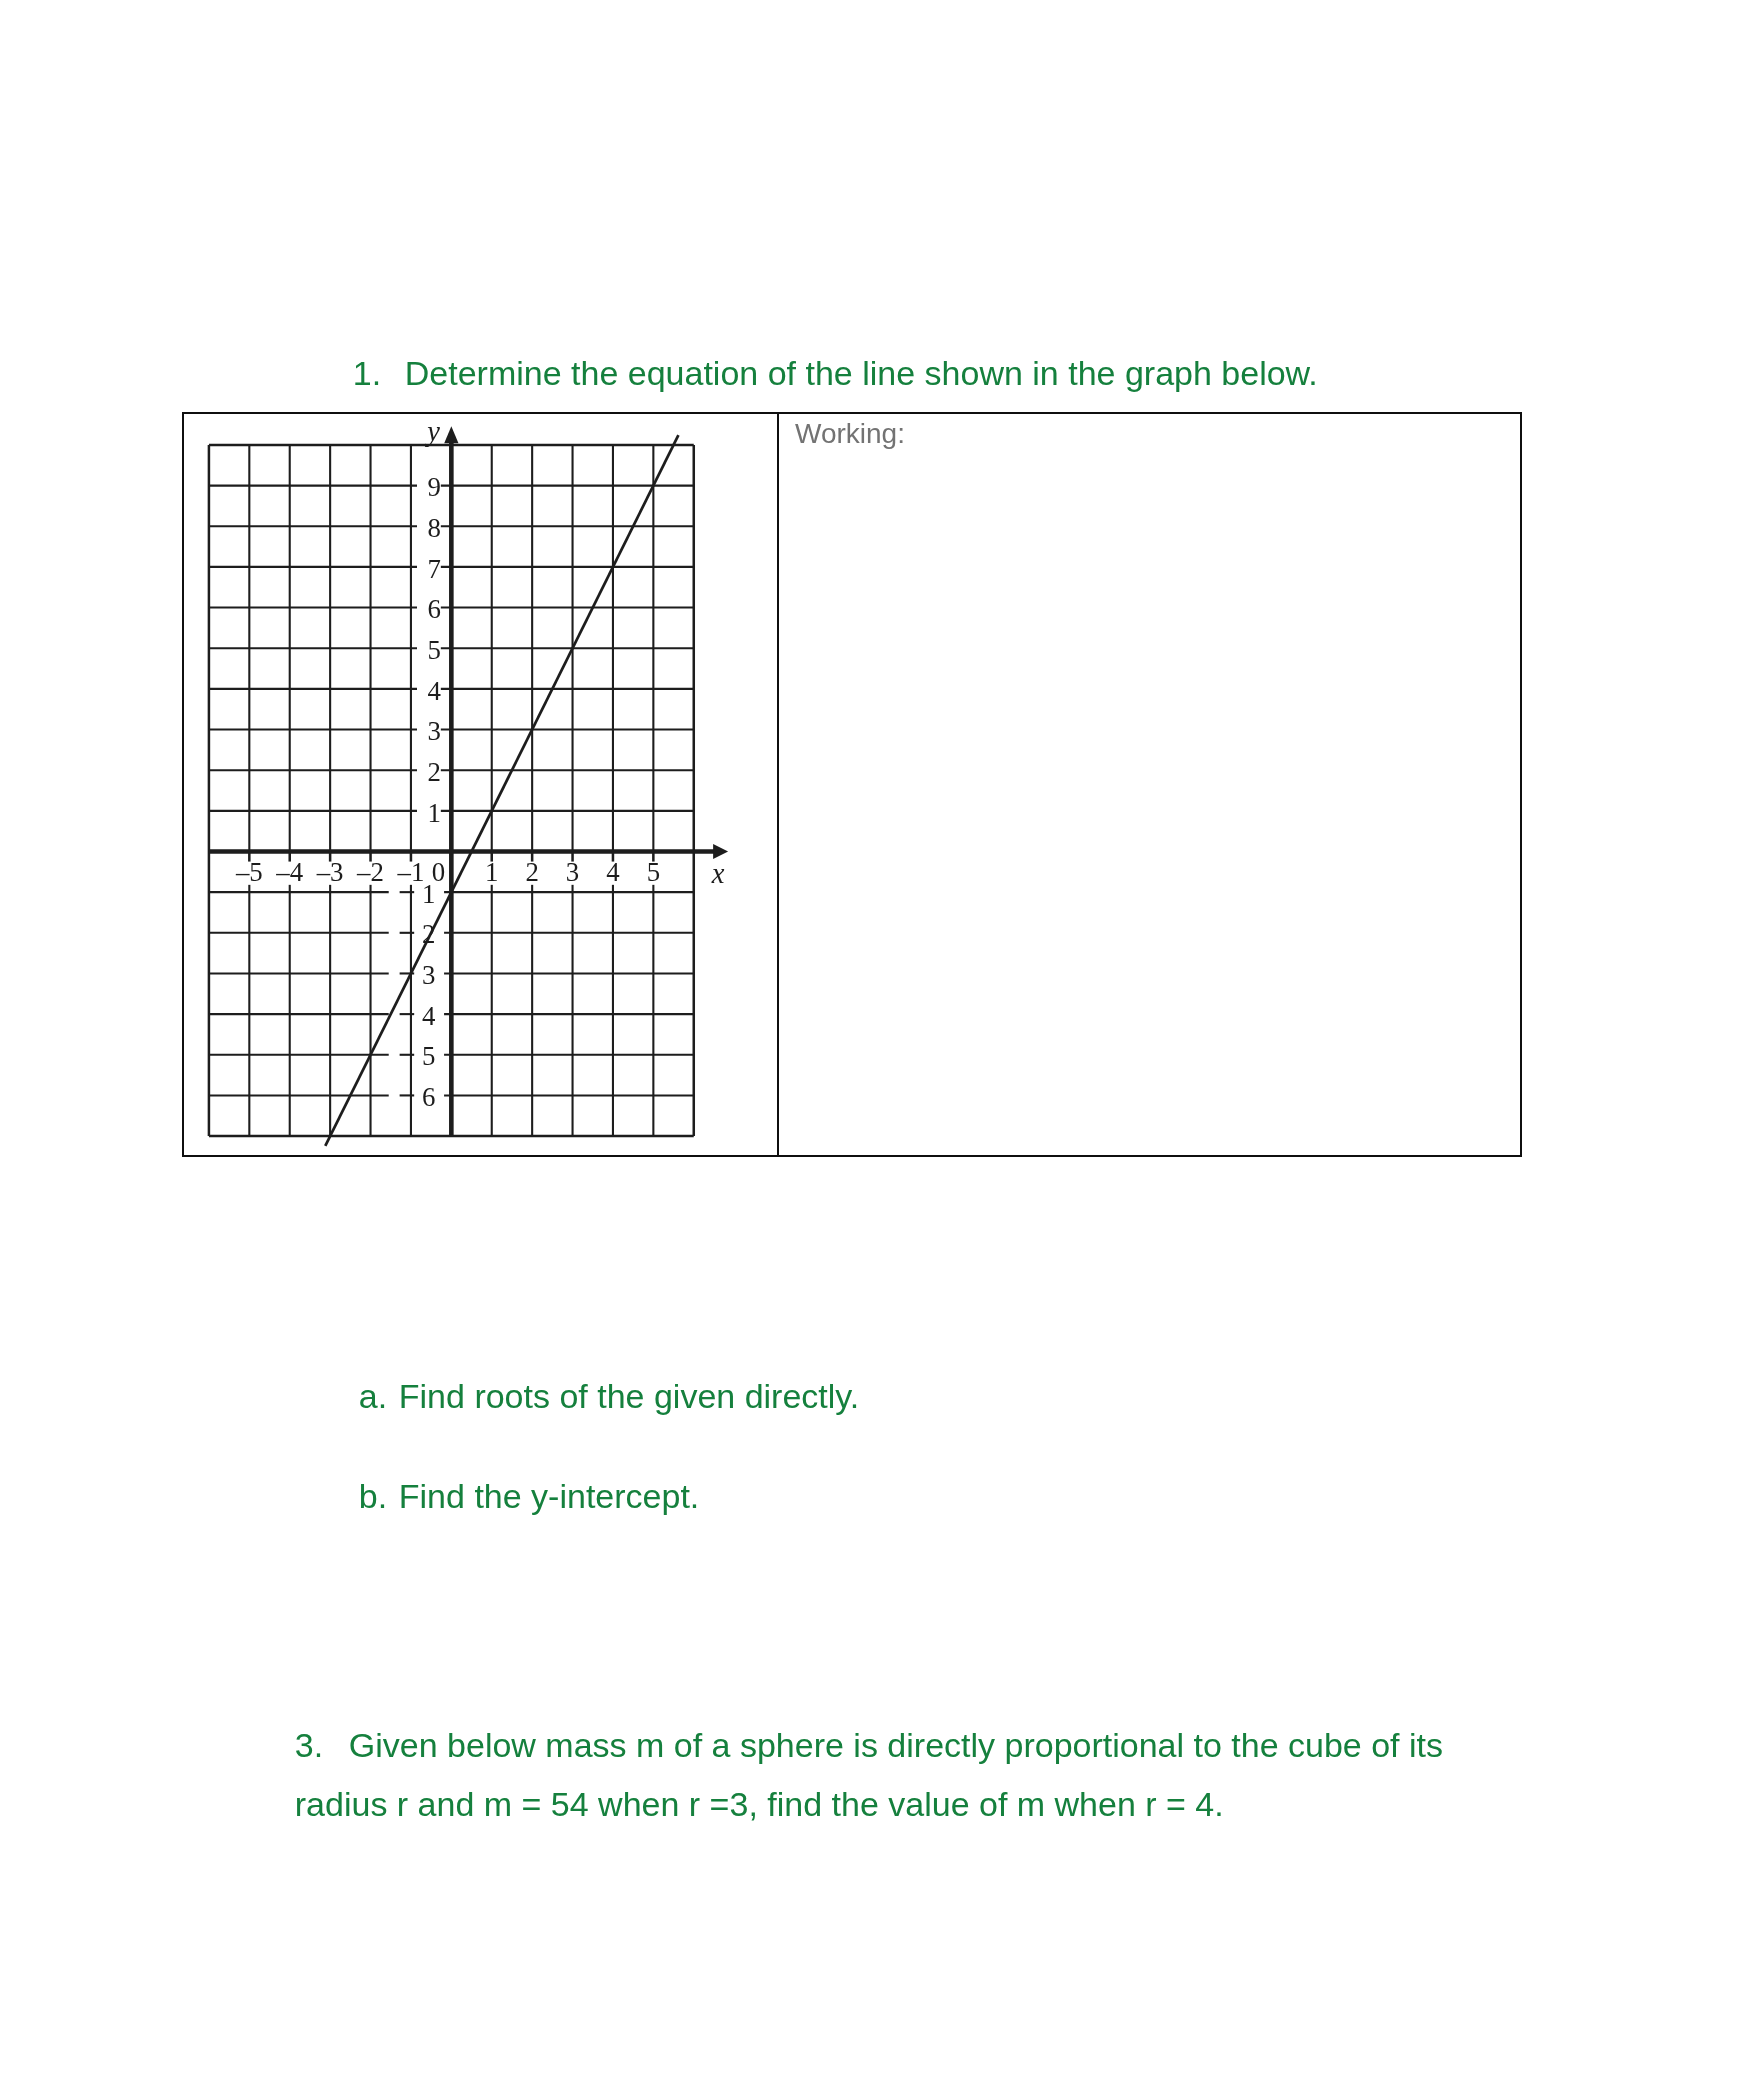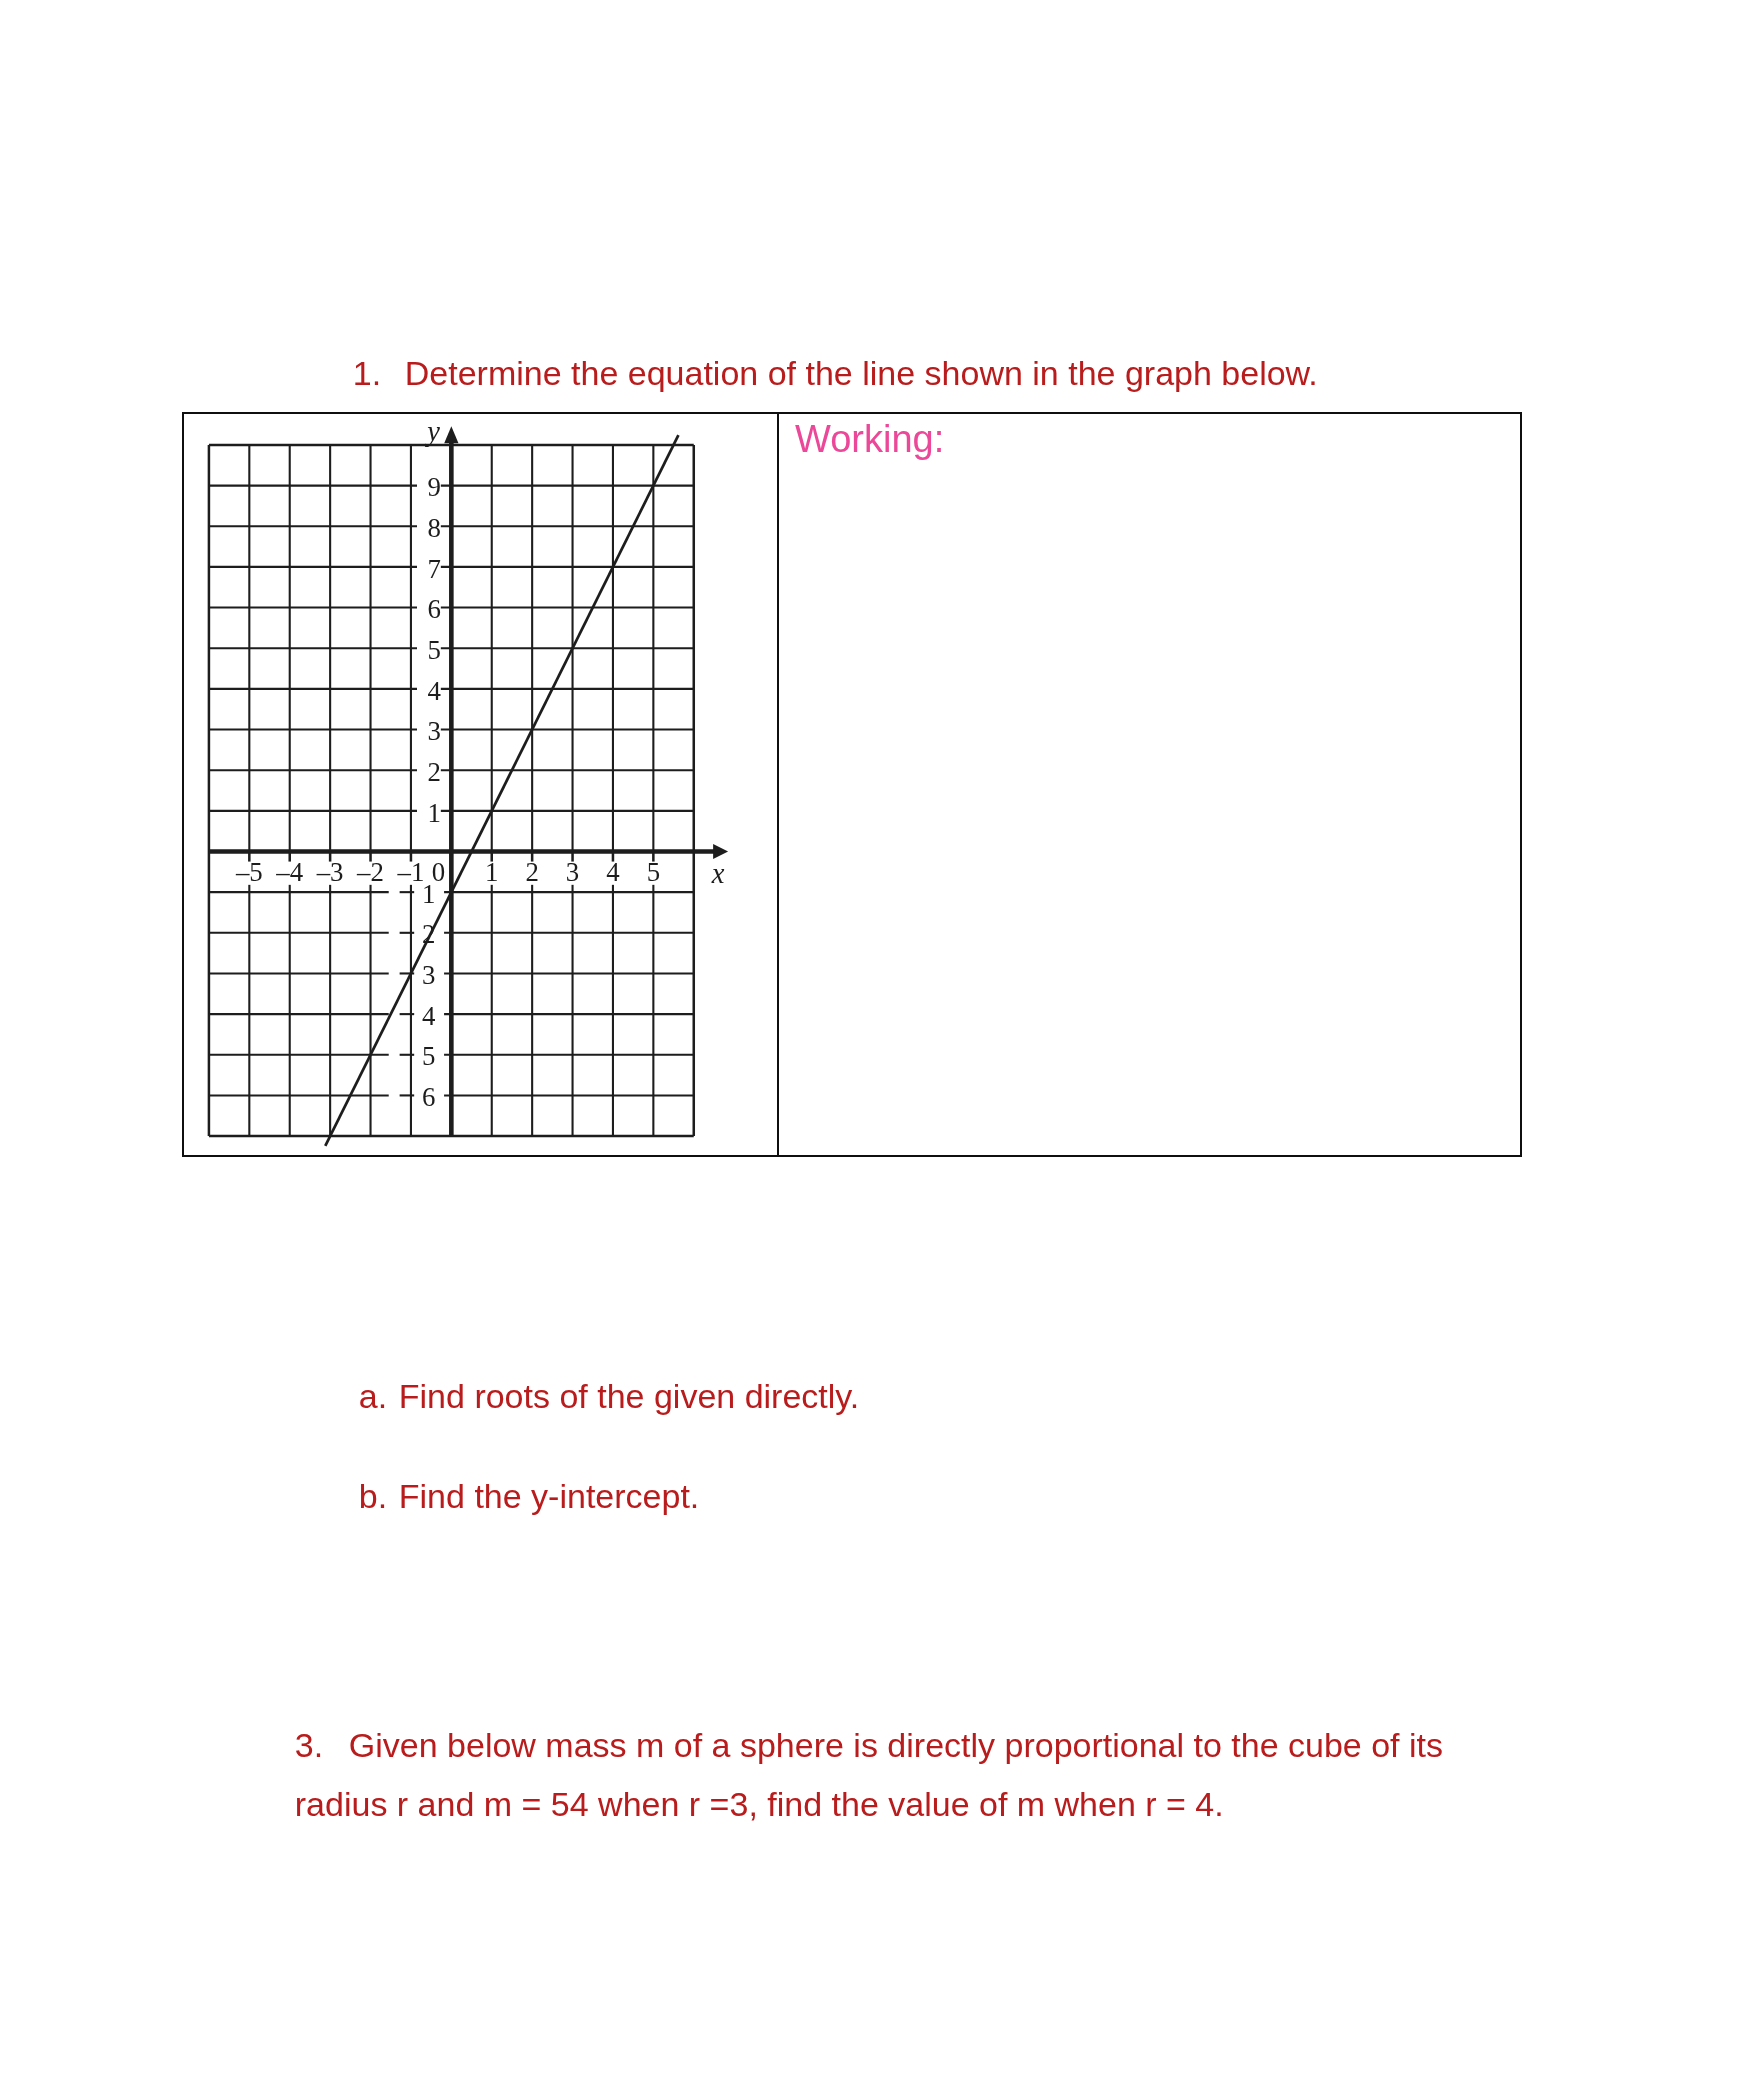--- a/index.html
+++ b/index.html
@@ -9,21 +9,21 @@
     background:#ffffff;
     font-family:"Liberation Sans","DejaVu Sans",sans-serif;
     color:#161616;
     overflow:hidden;
   }
   .para{
     position:absolute;
     font-size:34px;
     line-height:1;
     white-space:pre;
-    color:#b91c1c;
+    color:#15803d;
   }
   .marker{display:inline-block;}
   .iv{font-style:italic;}
   .eq sup{
     font-size:23px;
     position:relative;
     top:-13.4px;
   }
   .figure-box{
     position:absolute;
@@ -35,23 +35,23 @@
   }
   .figure-divider{
     position:absolute;
     left:593px;top:0;
     width:2.1px;height:100%;
     background:#0f0f0f;
   }
   .working-label{
     position:absolute;
     left:611px;top:6.3px;
-    font-size:38px;
+    font-size:28px;
     line-height:1;
-    color:#ec4899;
+    color:#737373;
   }
   #graph-svg{
     position:absolute;
     left:185px;top:403px;
   }
   #graph-svg text{
     font-family:"Liberation Serif","DejaVu Serif",serif;
     fill:#1d1d1d;
   }
 </style>

